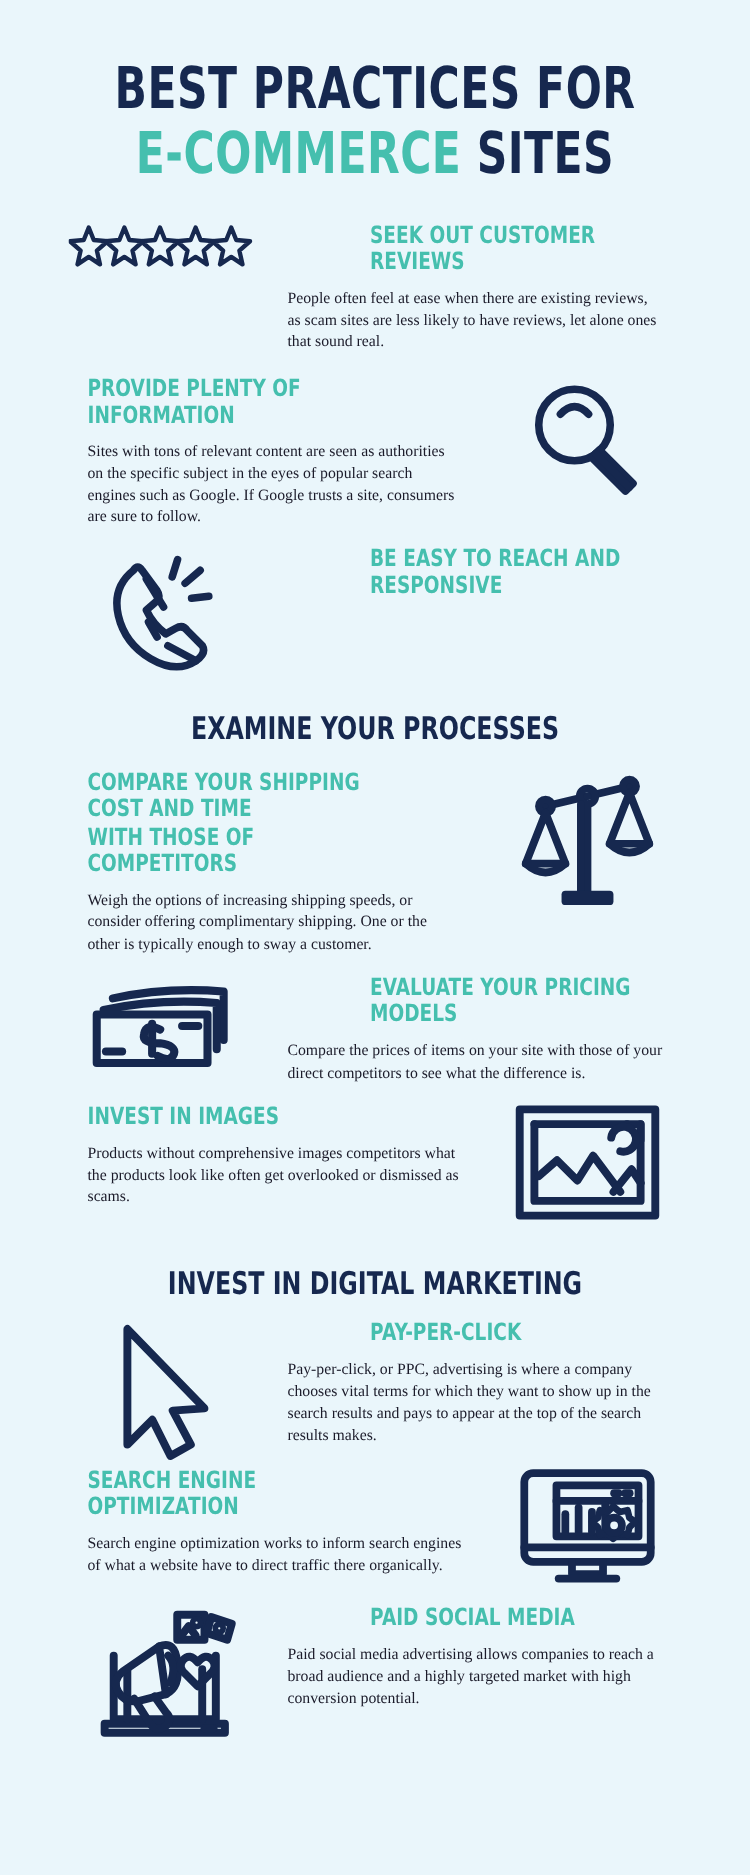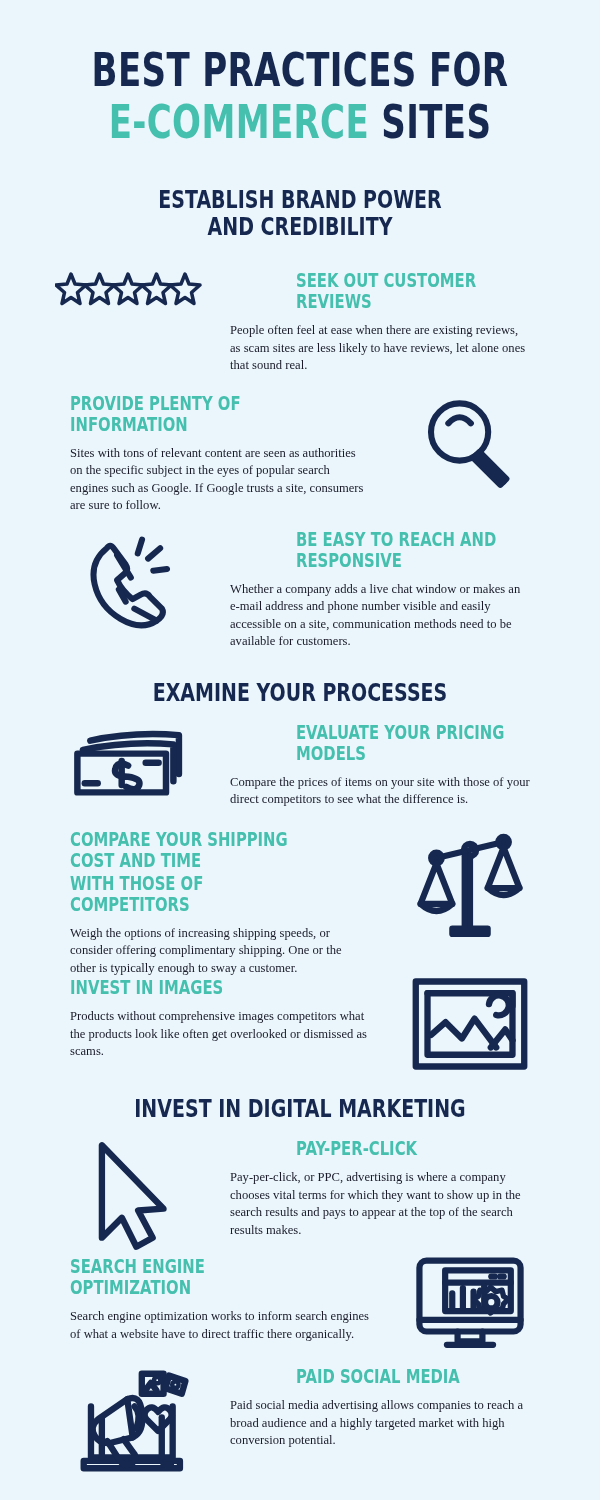--- a/index.html
+++ b/index.html
@@ -101,24 +101,20 @@
 </head>
 <body>
 
 <div class="page">
 
   <div class="title-block">
     <div class="title-line">BEST PRACTICES FOR</div>
     <div class="title-line"><span class="accent">E-COMMERCE</span><span> SITES</span></div>
   </div>
 
-  <div style="margin-top:38px">
-    <div class="section-heading">ESTABLISH BRAND POWER</div>
-    <div class="section-heading">AND CREDIBILITY</div>
-  </div>
 
   <div class="row icon-left" style="margin-top:30px">
     <div class="col-icon">
       <svg width="150" height="48" viewBox="0 0 300 96">
         <g class="ink" stroke-width="6">
           <path d="M32 8 L40 28 L62 30 L45 45 L50 67 L32 55 L14 67 L19 45 L2 30 L24 28 Z"></path>
           <path d="M89 8 L97 28 L119 30 L102 45 L107 67 L89 55 L71 67 L76 45 L59 30 L81 28 Z"></path>
           <path d="M146 8 L154 28 L176 30 L159 45 L164 67 L146 55 L128 67 L133 45 L116 30 L138 28 Z"></path>
           <path d="M203 8 L211 28 L233 30 L216 45 L221 67 L203 55 L185 67 L190 45 L173 30 L195 28 Z"></path>
           <path d="M260 8 L268 28 L290 30 L273 45 L278 67 L260 55 L242 67 L247 45 L230 30 L252 28 Z"></path>
@@ -157,46 +153,25 @@
           <path d="M52 70 L60 84"></path>
           <path d="M70 92 L96 106"></path>
           <path d="M79 12 L74 28"></path>
           <path d="M100 22 L86 34"></path>
           <path d="M108 46 L92 48"></path>
         </g>
       </svg>
     </div>
     <div class="col-text">
       <div class="item-heading">BE EASY TO REACH AND RESPONSIVE</div>
-      <div class="item-body">Whether a company adds a live chat window or makes an e-mail address and phone number visible and easily accessible on a site, communication methods need to be available for customers.</div>
     </div>
   </div>
 
   <div style="margin-top:28px">
     <div class="section-heading">EXAMINE YOUR PROCESSES</div>
-  </div>
-
-  <div class="row icon-left" style="margin-top:16px">
-    <div class="col-icon">
-      <svg width="120" height="78" viewBox="0 0 130 84">
-        <g class="ink" stroke-width="6">
-          <path d="M22 20 q46 -10 96 -6 L118 56"></path>
-          <path d="M14 30 q48 -10 98 -6 L112 64"></path>
-          <path d="M8 34 L104 34 L104 76 L8 76 Z"></path>
-          <path d="M82 44 L96 44"></path>
-          <path d="M16 66 L30 66"></path>
-          <path d="M56 42 L56 68"></path>
-          <path d="M63 47 q-12 -6 -14 4 q-2 8 14 8 q14 2 12 9 q-3 8 -14 2"></path>
-        </g>
-      </svg>
-    </div>
-    <div class="col-text">
-      <div class="item-heading">EVALUATE YOUR PRICING MODELS</div>
-      <div class="item-body">Compare the prices of items on your site with those of your direct competitors to see what the difference is.</div>
-    </div>
   </div>
 
   <div class="row icon-right" style="margin-top:20px">
     <div class="col-text">
       <div class="item-heading">COMPARE YOUR SHIPPING COST AND TIME</div>
       <div class="item-heading" style="margin-top:-8px">WITH THOSE OF COMPETITORS</div>
       <div class="item-body">Weigh the options of increasing shipping speeds, or consider offering complimentary shipping. One or the other is typically enough to sway a customer.</div>
     </div>
     <div class="col-icon">
       <svg width="106" height="118" viewBox="0 0 120 132">
@@ -210,41 +185,61 @@
           <path d="M40 118 L80 118 L80 112 L40 112 Z"></path>
           <path d="M22 38 L4 84 q18 16 36 0 Z"></path>
           <path d="M4 84 L40 84"></path>
           <path d="M98 20 L80 66 q18 16 36 0 Z"></path>
           <path d="M80 66 L116 66"></path>
         </g>
       </svg>
     </div>
   </div>
 
-  <div class="row icon-right" style="">
+  <div class="row icon-left" style="margin-top:16px">
+    <div class="col-icon">
+      <svg width="120" height="78" viewBox="0 0 130 84">
+        <g class="ink" stroke-width="6">
+          <path d="M22 20 q46 -10 96 -6 L118 56"></path>
+          <path d="M14 30 q48 -10 98 -6 L112 64"></path>
+          <path d="M8 34 L104 34 L104 76 L8 76 Z"></path>
+          <path d="M82 44 L96 44"></path>
+          <path d="M16 66 L30 66"></path>
+          <path d="M56 42 L56 68"></path>
+          <path d="M63 47 q-12 -6 -14 4 q-2 8 14 8 q14 2 12 9 q-3 8 -14 2"></path>
+        </g>
+      </svg>
+    </div>
+    <div class="col-text">
+      <div class="item-heading">EVALUATE YOUR PRICING MODELS</div>
+      <div class="item-body">Compare the prices of items on your site with those of your direct competitors to see what the difference is.</div>
+    </div>
+  </div>
+
+  <div class="row icon-right" style="margin-top:16px">
     <div class="col-text">
       <div class="item-heading">INVEST IN IMAGES</div>
       <div class="item-body">Products without comprehensive images competitors what the products look like often get overlooked or dismissed as scams.</div>
     </div>
     <div class="col-icon">
       <svg width="118" height="94" viewBox="0 0 130 104">
         <g class="ink" stroke-width="6">
           <rect x="5" y="5" width="120" height="94"></rect>
           <path d="M18 18 L100 18"></path>
           <path d="M112 18 L112 86 L18 86 L18 18"></path>
           <path d="M112 32 L112 18 L100 18"></path>
           <path d="M22 64 L38 50 L56 68 L70 46 L94 78"></path>
           <path d="M88 78 L104 58 L112 70"></path>
           <path d="M94 42 a11 11 0 1 0 -8 -12"></path>
         </g>
       </svg>
     </div>
   </div>
 
-  <div style="margin-top:24px">
+  <div style="margin-top:36px">
     <div class="section-heading">INVEST IN DIGITAL MARKETING</div>
   </div>
 
   <div class="row icon-left" style="margin-top:16px">
     <div class="col-icon">
       <svg width="78" height="116" viewBox="0 0 86 128">
         <g class="ink" stroke-width="7">
           <path d="M12 8 L12 110 L34 88 L50 120 L68 110 L52 80 L80 78 Z"></path>
         </g>
       </svg>

